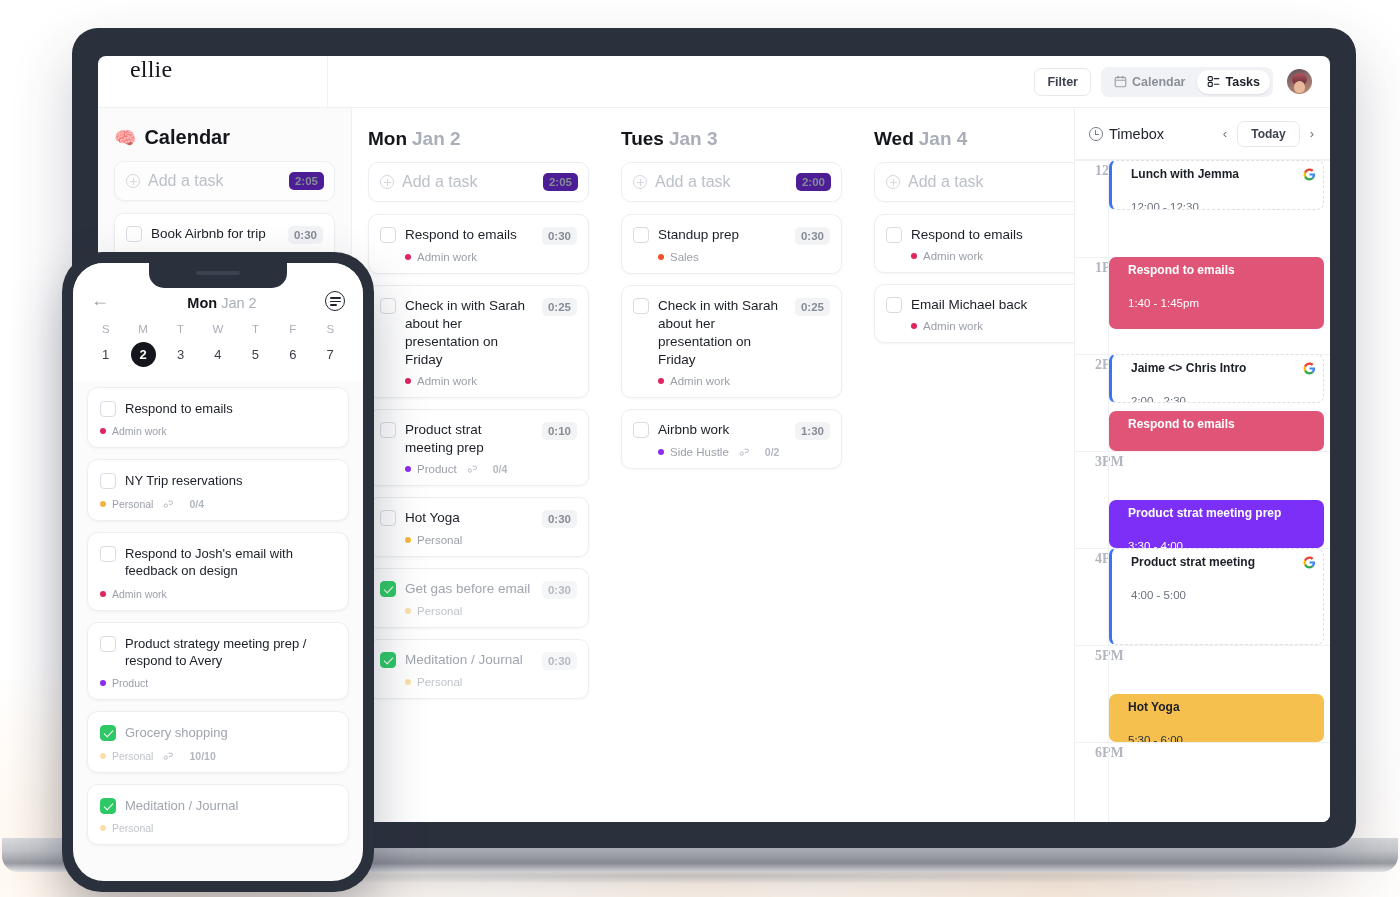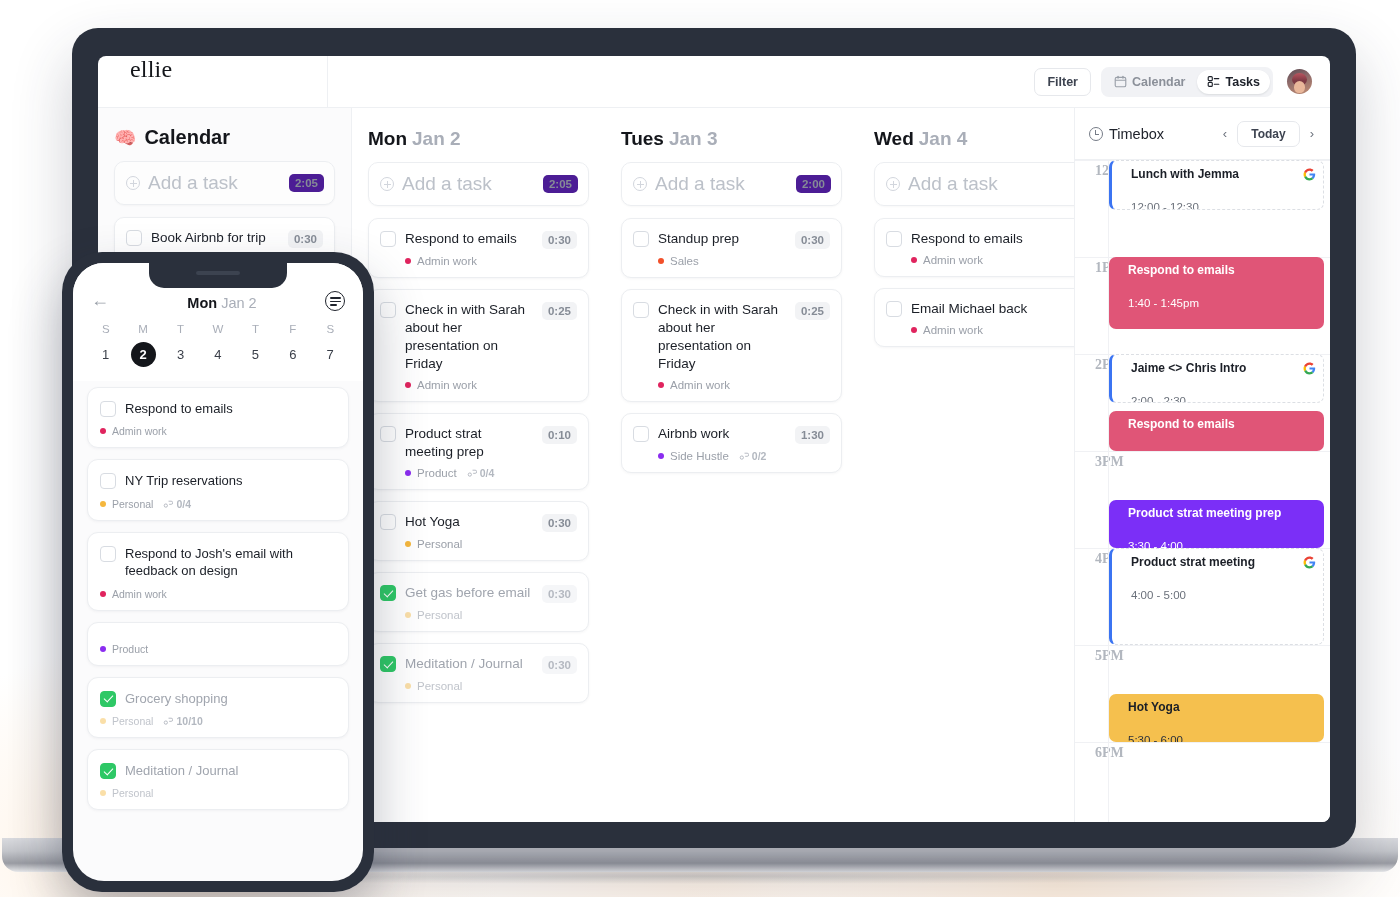--- a/index.html
+++ b/index.html
@@ -64,41 +64,41 @@
   .col-head .dow { font-weight:700; color:#14161b; }
   .col-head .date { color:#a9aeb8; font-weight:600; margin-left:5px; }
 
   .addtask { display:flex; align-items:center; gap:8px; background:#fff; border:1px solid #eceef1;
      border-radius:10px; padding:10px 10px 10px 11px; margin-bottom:12px; box-shadow:0 1px 2px rgba(25,30,45,.03); }
   .braindump .addtask { background:#fdfdfd; }
   .plus-ico { width:14px; height:14px; border-radius:50%; border:1.4px solid #d2d6dd; position:relative; flex:0 0 14px; }
   .plus-ico:before, .plus-ico:after { content:""; position:absolute; background:#d2d6dd; }
   .plus-ico:before { left:3px; top:5.6px; width:7px; height:1.3px; }
   .plus-ico:after  { top:3px; left:5.6px; height:7px; width:1.3px; }
-  .addtask-ph { flex:1; font-size:19px; color:#bcc1c9; }
+  .addtask-ph { flex:1; font-size:16px; color:#bcc1c9; }
   .chip { font-size:11.5px; color:#868c96; background:#f2f3f5; border-radius:5px; padding:3px 6px; font-weight:600; }
   .addtask .chip { background:#4c1d95; }
 
   .task { background:#fff; border:1px solid #eceef1; border-radius:10px; padding:11px 11px 10px 11px;
      margin-bottom:11px; box-shadow:0 1px 3px rgba(25,30,45,.045); }
   .task-row { display:flex; align-items:flex-start; gap:9px; }
   .cbox { width:16px; height:16px; border:1.6px solid #d8dce2; border-radius:4px; flex:0 0 16px; margin-top:1px; background:#fff; }
   .cbox.done { background:#2ec866; border-color:#2ec866; position:relative; }
   .cbox.done:after { content:""; position:absolute; left:4.6px; top:1.8px; width:4px; height:8px;
      border:solid #fff; border-width:0 1.9px 1.9px 0; transform:rotate(43deg); }
   .task-title { flex:1; font-size:13.5px; color:#1b1f27; line-height:1.34; font-weight:500; }
   .task.completed .task-title { color:#a0a5ae; }
   .task .chip { margin-top:1px; }
   .task.completed .chip { color:#b5b9c1; background:#f5f6f8; }
   .meta { display:flex; align-items:center; gap:6px; margin-top:6px; padding-left:25px; }
   .dot { width:6px; height:6px; border-radius:50%; flex:0 0 6px; }
   .meta-label { font-size:11.5px; color:#9ba0a9; font-weight:500; }
   .task.completed .meta-label { color:#c0c4cb; }
   .task.completed .dot { opacity:.45; }
-  .sub { display:flex; align-items:center; gap:3px; font-size:10.5px; color:#b3b8c0; margin-left:4px; font-weight:600; }
+  .sub { display:flex; align-items:center; gap:16px; font-size:10.5px; color:#b3b8c0; margin-left:4px; font-weight:600; }
   .sub-ico { width:10px; height:10px; }
 
   
   .timebox { width:256px; flex:0 0 256px; border-left:1px solid #eef0f3; display:flex; flex-direction:column;
      background:#fff; min-height:0; }
   .tb-head { height:52px; flex:0 0 52px; display:flex; align-items:center; padding:0 12px 0 14px;
      border-bottom:1px solid #eef0f3; gap:6px; }
   .tb-title { display:flex; align-items:center; gap:6px; font-size:14.5px; color:#20242d; font-weight:400; flex:1; }
   .clock { width:14px; height:14px; border:1.5px solid #767c87; border-radius:50%; position:relative; }
   .clock:after { content:""; position:absolute; left:4.6px; top:2.4px; width:1.3px; height:4.2px; background:#767c87; }
@@ -554,20 +554,24 @@
             <div class="task-row">
               <span class="cbox"></span>
               <span class="task-title">Respond to Josh's email with feedback on design</span>
             </div>
             <div class="meta">
               <span class="dot" style="background:#e0245e"></span>
               <span class="meta-label">Admin work</span>
             </div>
           </div>
           <div class="task ph-task">
+            <div class="task-row">
+              <span class="cbox"></span>
+              <span class="task-title">Product strategy meeting prep / respond to Avery</span>
+            </div>
             <div class="meta">
               <span class="dot" style="background:#8b2df0"></span>
               <span class="meta-label">Product</span>
             </div>
           </div>
           <div class="task ph-task completed">
             <div class="task-row">
               <span class="cbox done"></span>
               <span class="task-title">Grocery shopping</span>
             </div>

